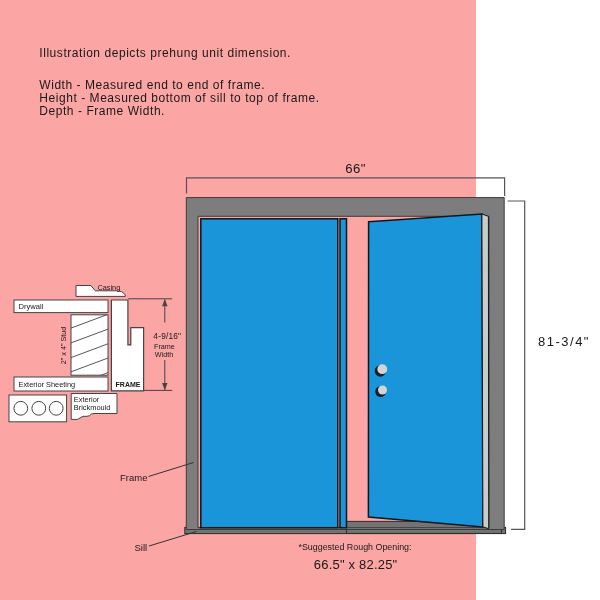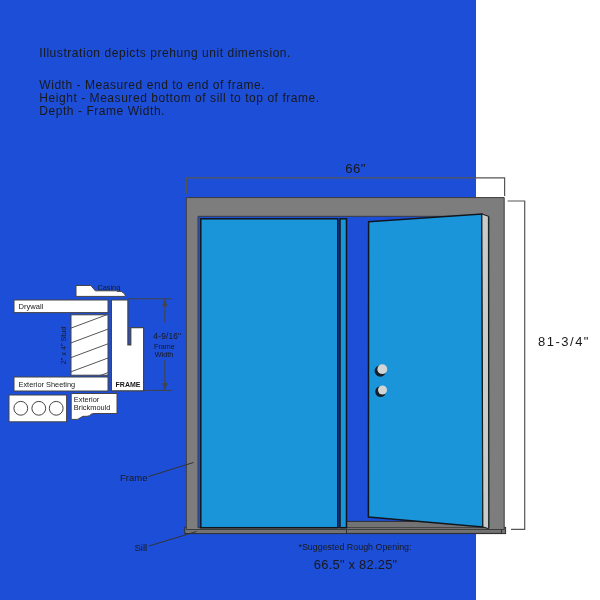--- a/index.html
+++ b/index.html
@@ -1,16 +1,16 @@
 <!DOCTYPE html>
 <html><head>
 <meta charset="utf-8">
 <style>
   html,body{margin:0;padding:0;background:#ffffff;}
-  #stage{position:relative;width:476px;height:600px;background:#1d4ed8;font-family:"Liberation Sans",sans-serif;}
+  #stage{position:relative;width:476px;height:600px;background:#fca5a5;font-family:"Liberation Sans",sans-serif;}
   svg{position:absolute;left:0;top:0;}
   text{font-family:"Liberation Sans",sans-serif;fill:#191919;}
 </style>
 </head>
 <body>
 <div id="stage">
 <svg width="600" height="600" viewBox="0 0 600 600">
 
   <g font-size="12" letter-spacing="0.55">
     <text x="39.3" y="57">Illustration depicts prehung unit dimension.</text>

